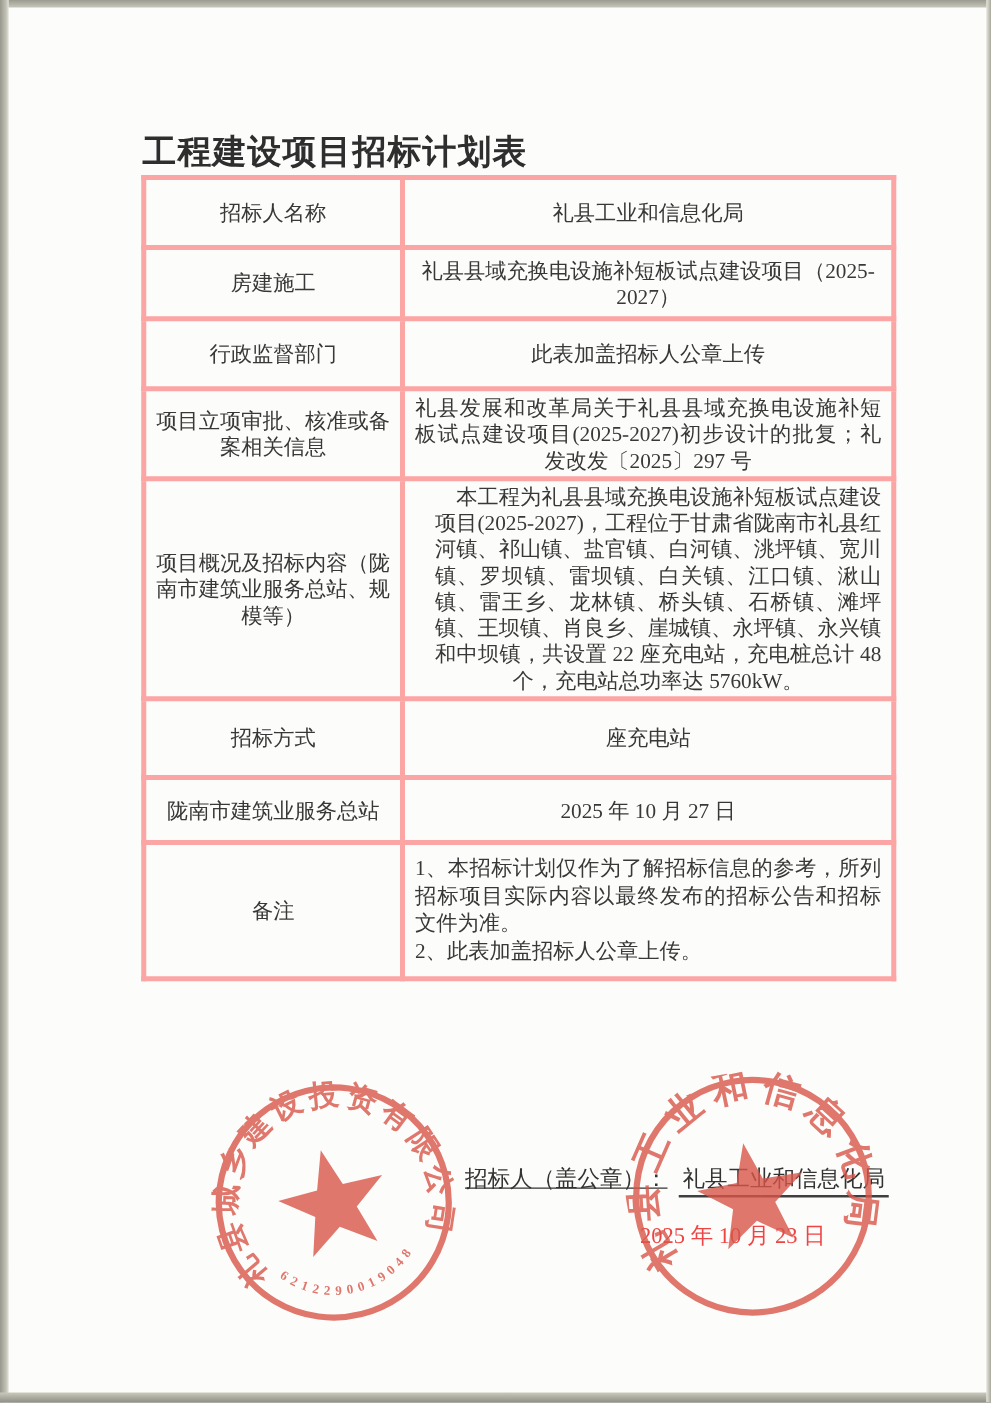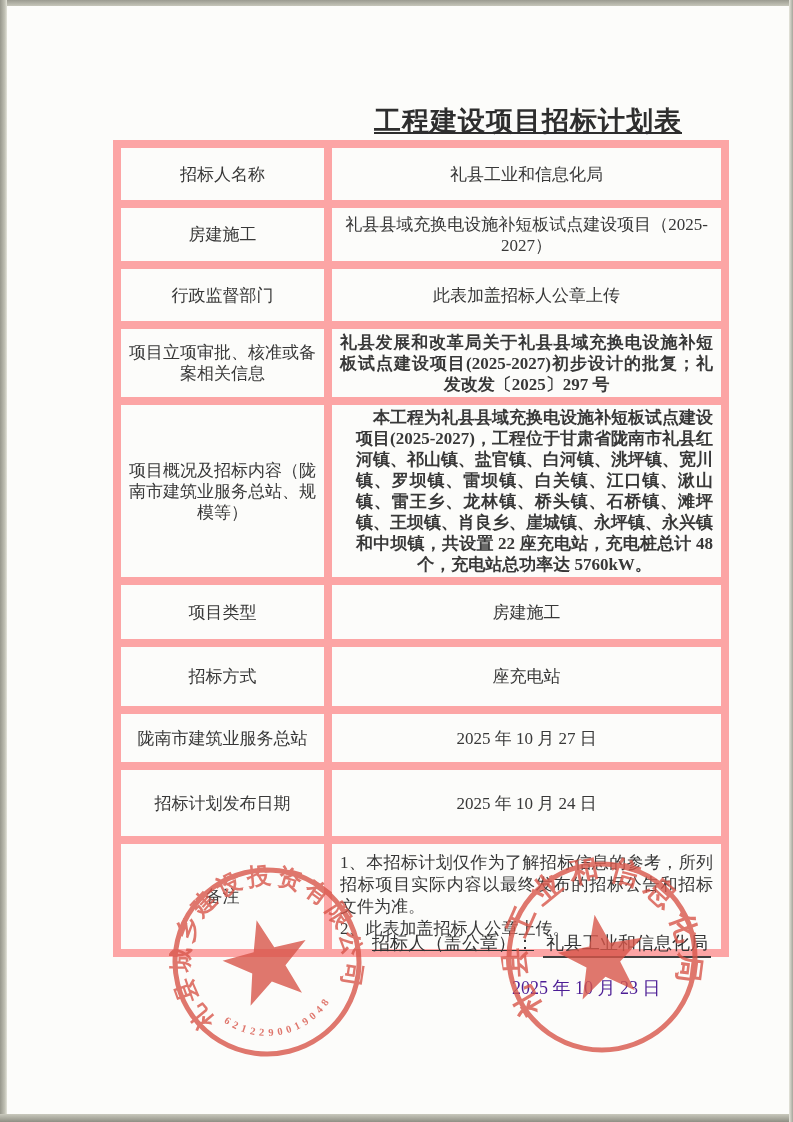--- a/index.html
+++ b/index.html
@@ -11,45 +11,45 @@
   }
   
   .edge{position:absolute;z-index:5;}
   .edge-top{left:0;top:0;width:793px;height:6px;background:linear-gradient(#9b9b90,#c6c6ba);}
   .edge-left{left:0;top:0;width:7px;height:1122px;background:linear-gradient(90deg,#97978c,#c2c2b6 70%,#e4e4da);}
   .edge-bottom{left:0;bottom:0;width:793px;height:8px;background:linear-gradient(#c9c9bd,#8f8f84);}
   .edge-right{right:0;top:0;width:4px;height:1122px;background:linear-gradient(90deg,#e6e6dc,#a5a59a);}
 
   .doc-title{
     position:absolute;left:114px;top:103px;width:568px;
-    text-align:right;font-size:27px;font-weight:bold;letter-spacing:1px;color:#2e2e2e;text-decoration:underline;
+    text-align:left;font-size:27px;font-weight:bold;letter-spacing:1px;color:#2e2e2e;
   }
 
   table.bid-table{
     position:absolute;left:113px;top:140px;width:570px;
     border-collapse:collapse;table-layout:fixed;
     font-size:17px;color:#383838;
   }
   .bid-table td{
-    border:8px solid #fca5a5;vertical-align:middle;
+    border:4px solid #fca5a5;vertical-align:middle;
     line-height:21px;overflow:hidden;
   }
   td.lab{width:195px;text-align:center;padding:2px 4px;}
   td.val{width:373px;text-align:center;padding:2px 8px;}
-  td.val.just{text-align:justify;text-align-last:center;text-justify:inter-character;font-weight:bold;}
+  td.val.just{text-align:justify;text-align-last:center;text-justify:inter-character;}
   td.val.indent1{text-indent:1em;padding-left:24px;}
   td.val.notes{text-align:justify;text-align-last:auto;vertical-align:top;padding-top:8px;line-height:22px;}
   .note-line{margin:0;}
 
   .footer-sign{position:absolute;left:372px;top:931px;font-size:18px;color:#333;white-space:nowrap;z-index:2;text-decoration:underline;}
   .sign-underline{
     display:inline-block;min-width:162px;margin-left:9px;padding:0 3px 1px 3px;
     border-bottom:2px solid #3f3f3f;text-align:center;
   }
-  .footer-date{position:absolute;left:512px;top:976px;font-size:18px;color:#4c1d95;z-index:2;white-space:nowrap;}
+  .footer-date{position:absolute;left:512px;top:976px;font-size:18px;color:#ef4444;z-index:2;white-space:nowrap;}
 
   .seal{position:absolute;z-index:6;opacity:0.8;}
   .seal-left{left:167px;top:862px;transform:rotate(-14deg);}
   .seal-right{left:502px;top:857px;transform:rotate(-10deg);}
   .seal text{font-family:"Liberation Serif","DejaVu Serif",serif;font-weight:bold;}
 </style>
 </head>
 <body>
 
 <div class="page">
@@ -77,34 +77,26 @@
     </tr>
     <tr>
       <td class="lab" style="height:64px">项目立项审批、核准或备案相关信息</td>
       <td class="val just">礼县发展和改革局关于礼县县域充换电设施补短板试点建设项目(2025-2027)初步设计的批复；礼发改发〔2025〕297 号</td>
     </tr>
     <tr>
       <td class="lab" style="height:151px">项目概况及招标内容（陇南市建筑业服务总站、规模等）</td>
       <td class="val just indent1">本工程为礼县县域充换电设施补短板试点建设项目(2025-2027)，工程位于甘肃省陇南市礼县红河镇、祁山镇、盐官镇、白河镇、洮坪镇、宽川镇、罗坝镇、雷坝镇、白关镇、江口镇、湫山镇、雷王乡、龙林镇、桥头镇、石桥镇、滩坪镇、王坝镇、肖良乡、崖城镇、永坪镇、永兴镇和中坝镇，共设置 22 座充电站，充电桩总计 48 个，充电站总功率达 5760kW。</td>
     </tr>
     <tr>
-      <td class="lab" style="height:50px">项目类型</td>
-      <td class="val">房建施工</td>
-    </tr>
-    <tr>
       <td class="lab" style="height:55px">招标方式</td>
       <td class="val">座充电站</td>
     </tr>
     <tr>
       <td class="lab" style="height:44px">陇南市建筑业服务总站</td>
       <td class="val">2025 年 10 月 27 日</td>
-    </tr>
-    <tr>
-      <td class="lab" style="height:62px">招标计划发布日期</td>
-      <td class="val">2025 年 10 月 24 日</td>
     </tr>
     <tr>
       <td class="lab" style="height:101px">备注</td>
       <td class="val notes">
         <p class="note-line">1、本招标计划仅作为了解招标信息的参考，所列招标项目实际内容以最终发布的招标公告和招标文件为准。</p>
         <p class="note-line">2、此表加盖招标人公章上传。</p>
       </td>
     </tr>
   </tbody>
     </table>

